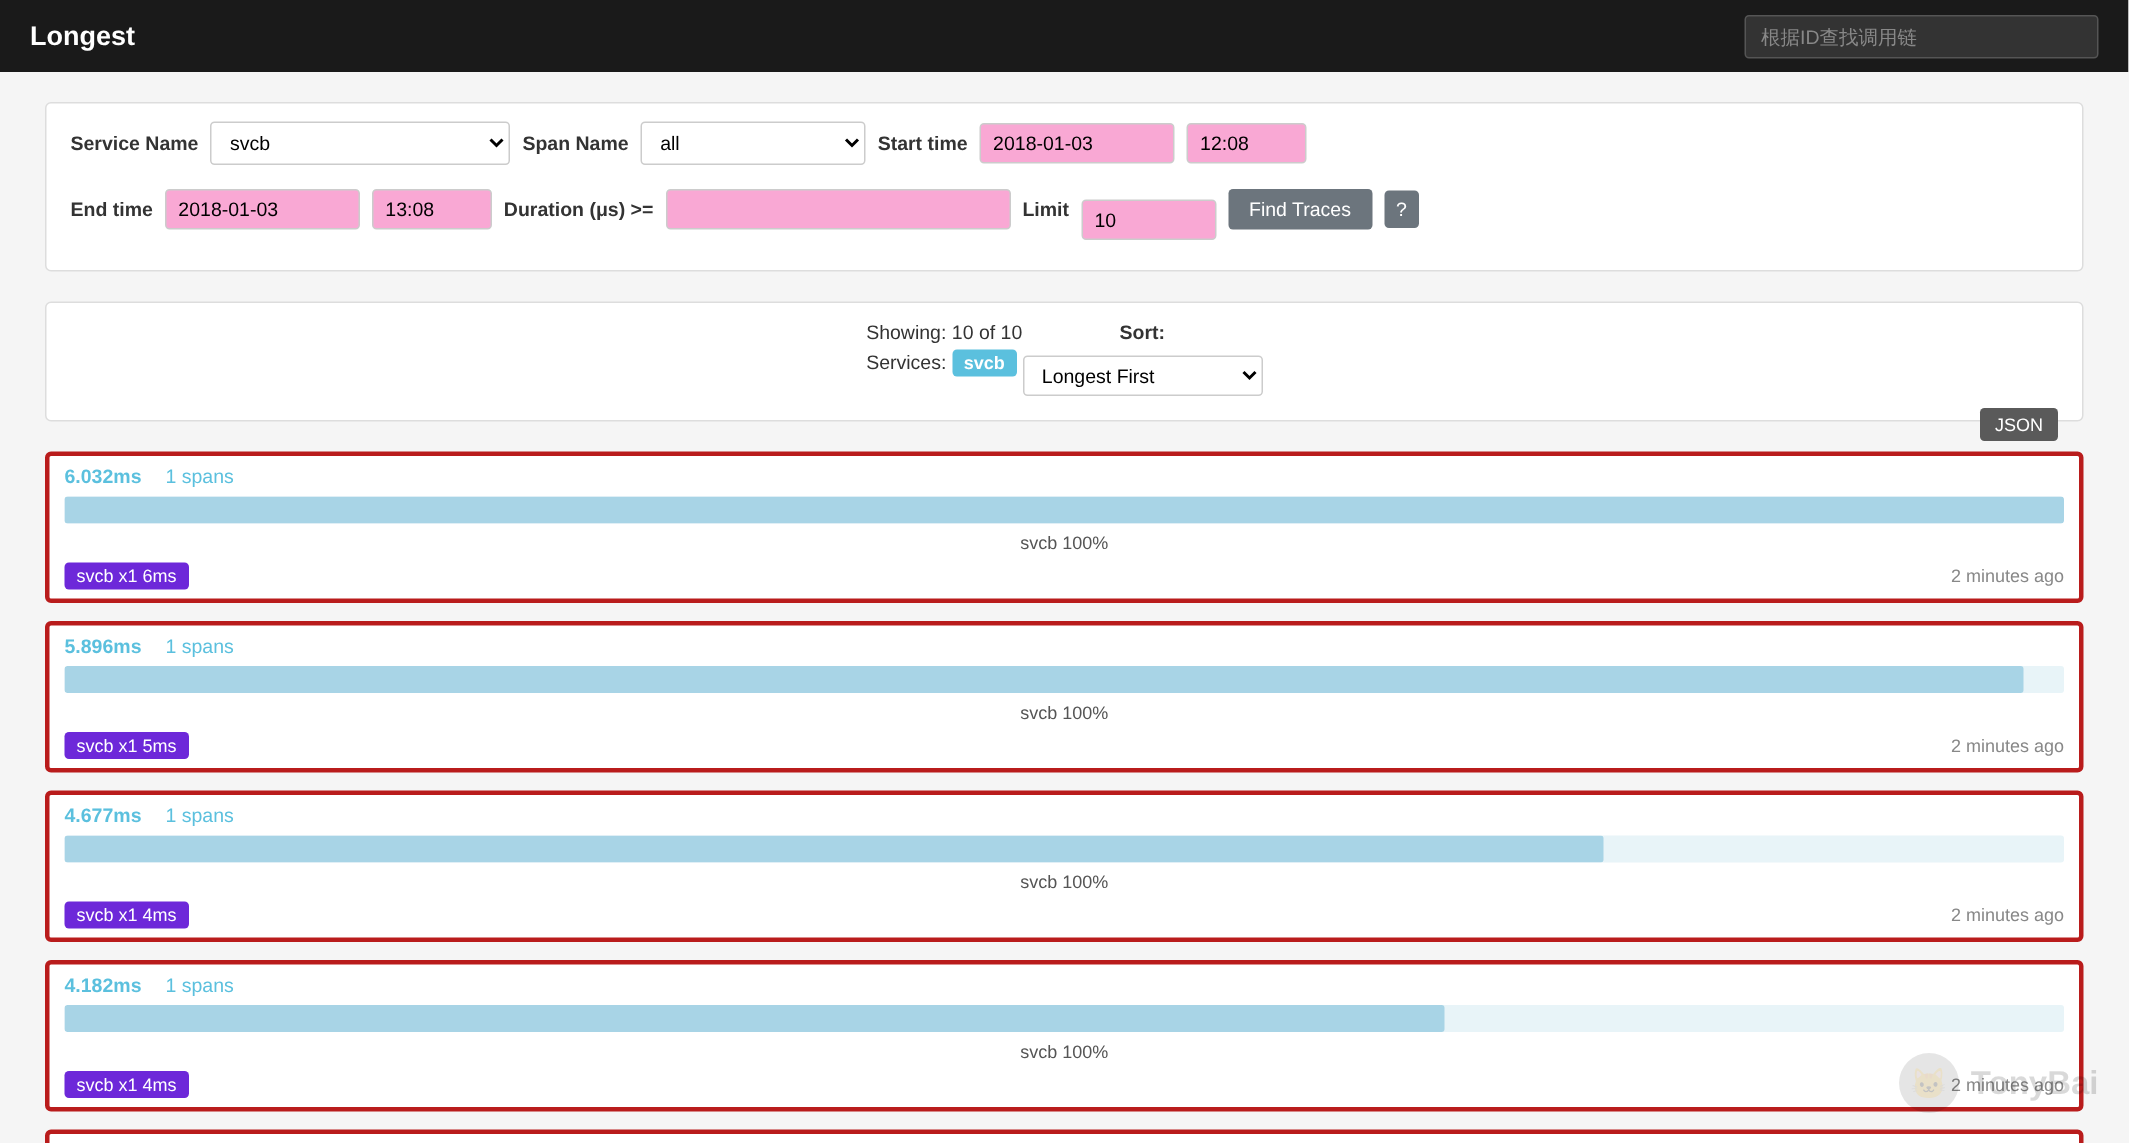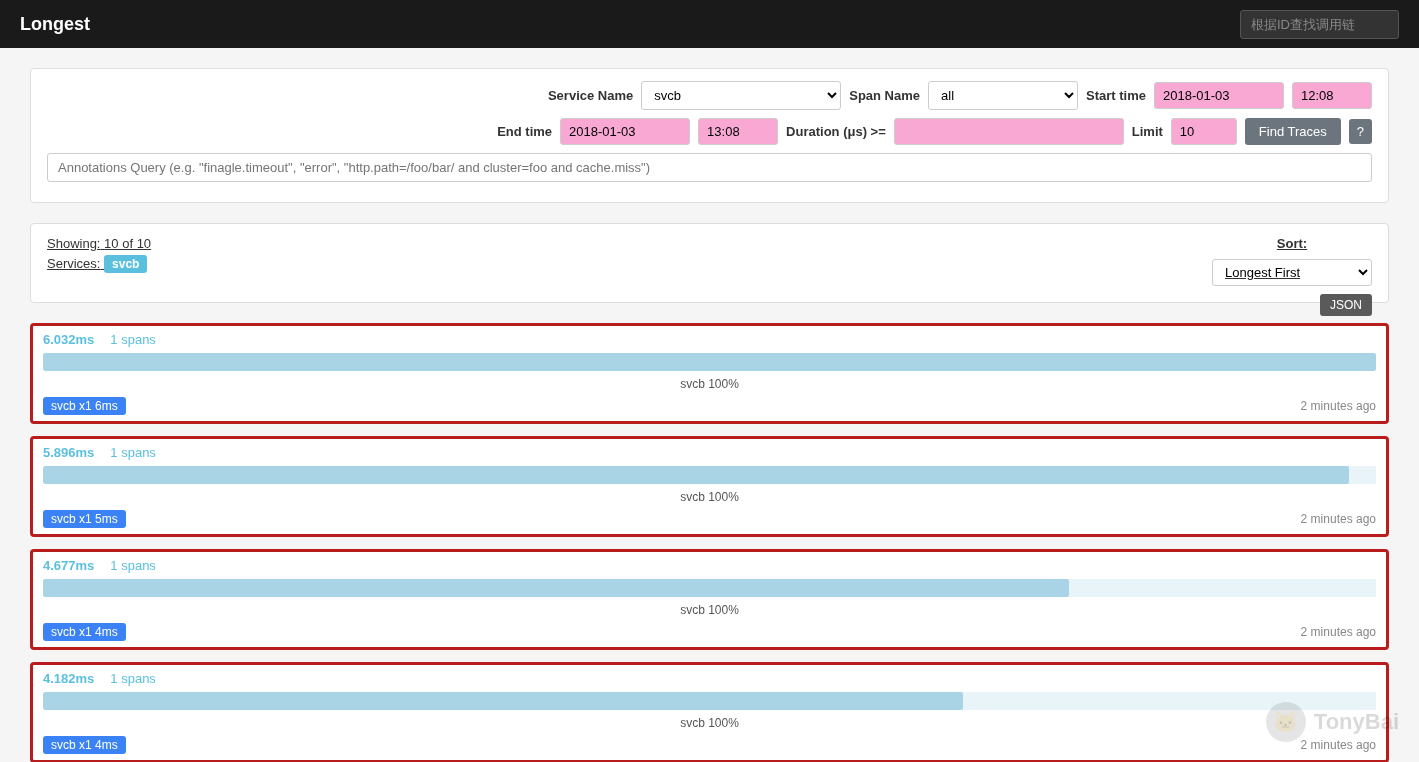--- a/index.html
+++ b/index.html
@@ -35,21 +35,21 @@
     }
     .navbar-search {
       margin-left: auto;
     }
     .navbar-search input {
       background: #333;
       border: 1px solid #555;
       color: #ccc;
       padding: 6px 10px;
       font-size: 13px;
-      width: 159px;
+      width: 236px;
       border-radius: 3px;
     }
     .navbar-search input::placeholder { color: #888; }
 
     
     .main {
       padding: 20px 30px;
     }
 
     
@@ -59,21 +59,20 @@
       border-radius: 4px;
       padding: 12px 16px;
       margin-bottom: 20px;
     }
     .filter-row {
       display: flex;
       align-items: center;
       gap: 8px;
       margin-bottom: 8px;
       flex-wrap: wrap;
-      justify-content: flex-end;
     }
     .filter-label {
       font-weight: bold;
       font-size: 13px;
       white-space: nowrap;
     }
     .filter-select {
       border: 1px solid #ccc;
       padding: 5px 8px;
       font-size: 13px;
@@ -86,21 +85,21 @@
       padding: 5px 8px;
       font-size: 13px;
       border-radius: 3px;
       background: #f9a8d4;
     }
     .filter-select-service { width: 200px; }
     .filter-select-span { width: 150px; }
     .filter-input-date { width: 130px; }
     .filter-input-time { width: 80px; }
     .filter-input-duration { width: 230px; }
-    .filter-input-limit { width: 66px; }
+    .filter-input-limit { width: 90px; margin-top: 15px; }
     .find-traces-btn {
       background: #6c757d;
       color: #fff;
       border: none;
       padding: 6px 14px;
       font-size: 13px;
       border-radius: 3px;
       cursor: pointer;
     }
     .help-icon {
@@ -161,22 +160,21 @@
     .results-panel {
       background: #fff;
       border: 1px solid #ddd;
       border-radius: 4px;
       padding: 12px 16px;
       margin-bottom: 20px;
     }
     .results-controls {
       display: flex;
       align-items: flex-start;
-      justify-content: space-between;
-      text-decoration: underline;
+      justify-content: center;
     }
 
     
     .traces-list { display: flex; flex-direction: column; gap: 0; }
 
     .trace-item {
       background: #fff;
       border: 3px solid #b91c1c;
       border-radius: 4px;
       margin-bottom: 12px;
@@ -222,21 +220,21 @@
       text-align: center;
     }
     .trace-footer {
       display: flex;
       align-items: center;
       justify-content: space-between;
       padding: 2px 10px 6px 10px;
     }
     .trace-tag {
       display: inline-block;
-      background: #3b82f6;
+      background: #6d28d9;
       color: #fff;
       padding: 2px 8px;
       border-radius: 3px;
       font-size: 12px;
     }
     .trace-time {
       font-size: 12px;
       color: #888;
     }
     .watermark {
@@ -292,23 +290,20 @@
       <label class="filter-label">End time</label>
       <input type="text" class="filter-input filter-input-date" value="2018-01-03" style="">
       <input type="text" class="filter-input filter-input-time" value="13:08" style="">
       <label class="filter-label">Duration (μs) &gt;=</label>
       <input type="text" class="filter-input filter-input-duration" style="">
       <label class="filter-label">Limit</label>
       <input type="text" class="filter-input filter-input-limit" value="10" style="">
       <button class="find-traces-btn">Find Traces</button>
       <button class="help-icon">?</button>
     </div>
-    <div class="filter-row">
-      <input type="text" class="annotations-input" placeholder="Annotations Query (e.g. &quot;finagle.timeout&quot;, &quot;error&quot;, &quot;http.path=/foo/bar/ and cluster=foo and cache.miss&quot;)" style="">
-    </div>
   </div>
 
   <div class="results-panel">
     <div class="results-controls">
       <div class="results-info">
         <div class="results-info-row">
           <span>Showing:</span>
           <span>10 of 10</span>
         </div>
         <div class="results-info-row">

